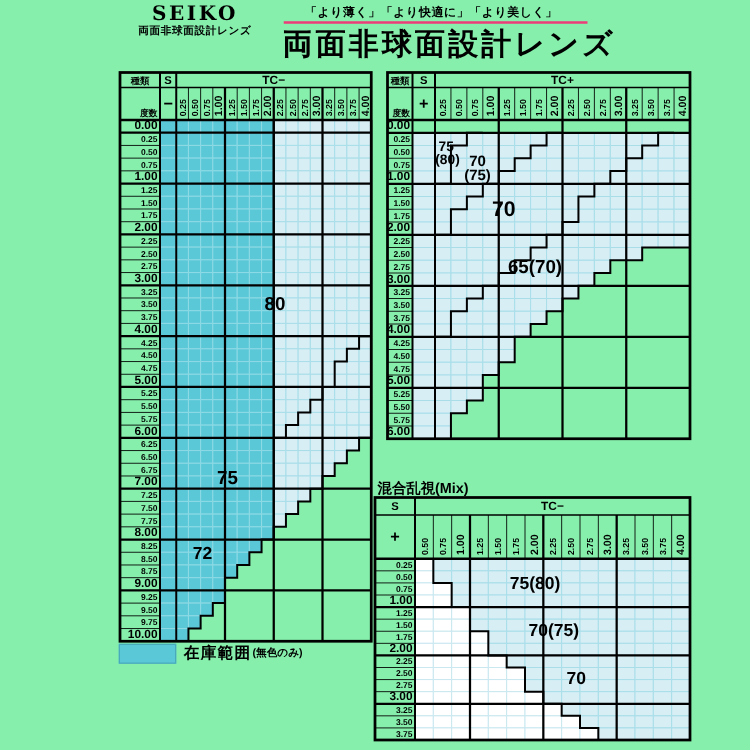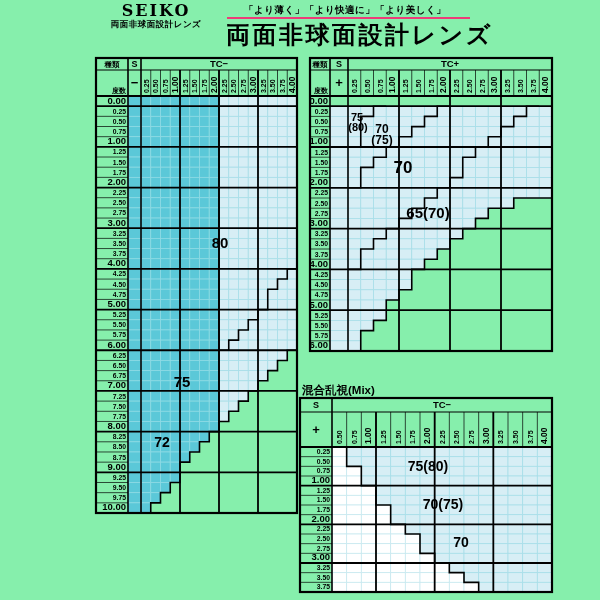--- a/index.html
+++ b/index.html
@@ -1431,14 +1431,19 @@
         </g>
         <g>
           <text x="428" y="471" font-size="14" font-weight="bold" text-anchor="middle" fill="#000">75(80)</text>
           <text x="443" y="509" font-size="14" font-weight="bold" text-anchor="middle" fill="#000">70(75)</text>
           <text x="461" y="547" font-size="14" font-weight="bold" text-anchor="middle" fill="#000">70</text>
         </g>
         <text x="302" y="394" font-size="11.5" font-weight="bold" text-anchor="start" fill="#000">混合乱視(Mix)</text>
       </g>
     </svg>
 
+  <div class="abs legend">
+    <div class="legend-swatch" id="legend-swatch" style="background: rgb(91, 200, 216);"></div>
+    <div class="legend-label">在庫範囲</div>
+    <div class="legend-note">(無色のみ)</div>
+  </div>
 
 </div>
 
 </body></html>

